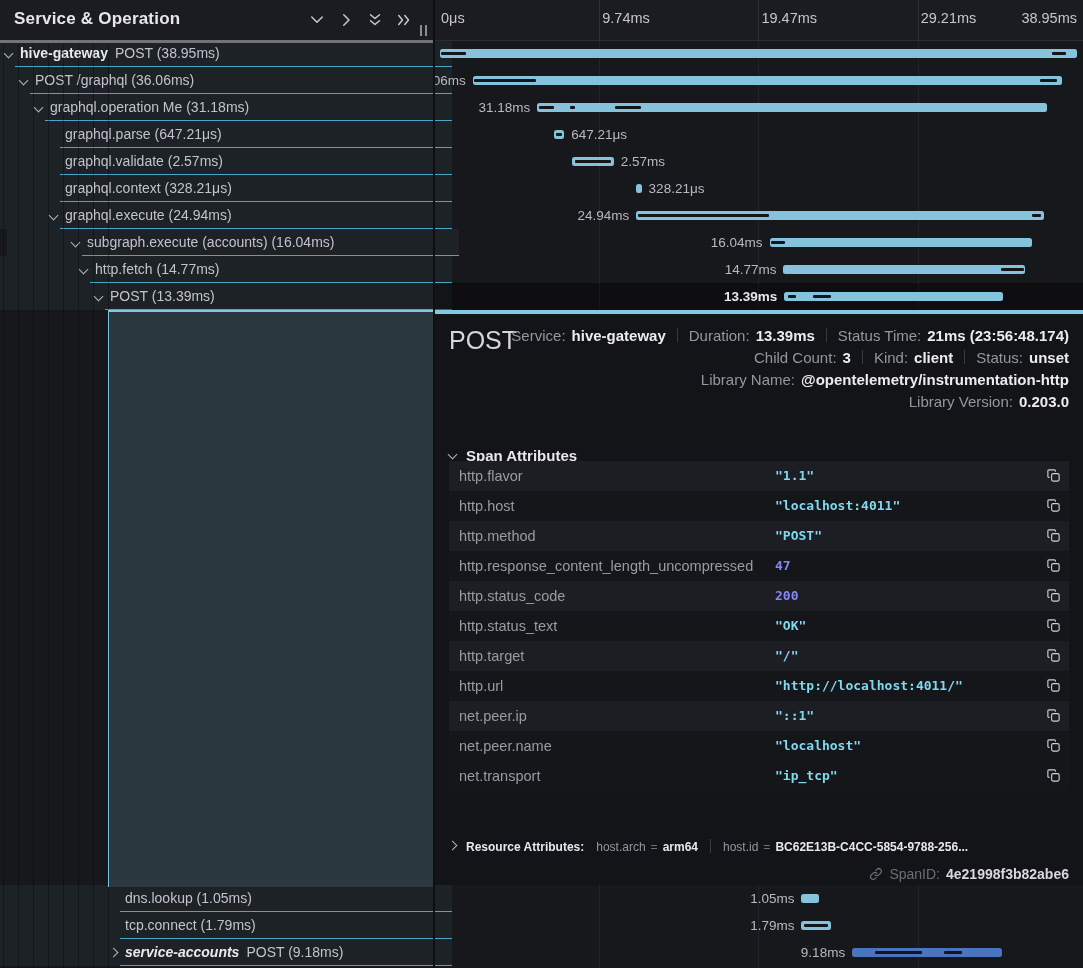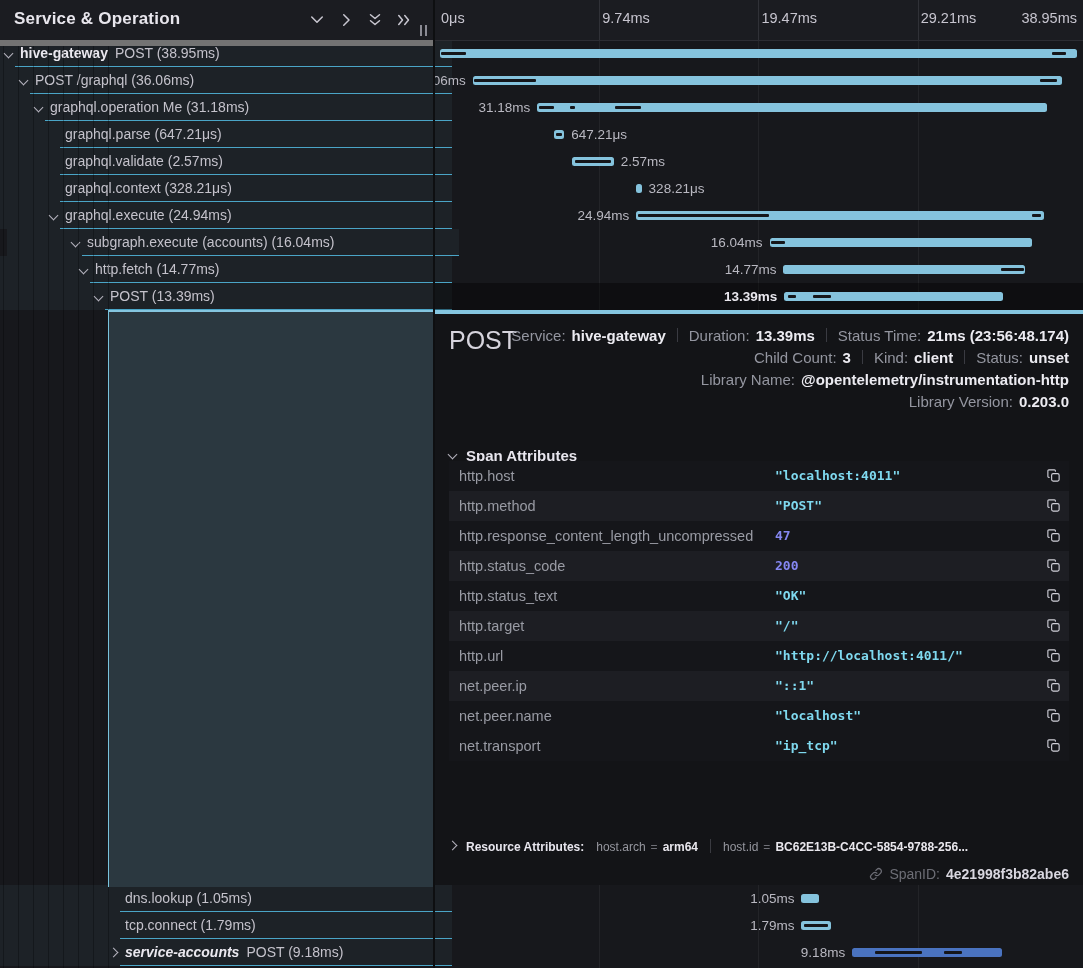--- a/index.html
+++ b/index.html
@@ -3,21 +3,21 @@
 <meta charset="utf-8">
 <style>
   html,body{margin:0;padding:0;}
   body{
     width:1083px;height:968px;position:relative;overflow:hidden;
     background:#17181c;color:#c9c7cf;
     font-family:"Liberation Sans","DejaVu Sans",sans-serif;
     -webkit-font-smoothing:antialiased;
   }
   
-  #left-header{position:absolute;left:0;top:0;width:433px;height:40px;background:#1b1c21;border-bottom:6px solid #737373;z-index:8;}
+  #left-header{position:absolute;left:0;top:0;width:433px;height:40px;background:#1b1c21;border-bottom:3px solid #737373;z-index:8;}
   #left-header .title{position:absolute;left:14px;top:9px;font-size:17px;font-weight:700;color:#e8e6ed;letter-spacing:.2px;}
   .hicon{position:absolute;top:11px;width:18px;height:18px;cursor:pointer;z-index:9;}
   #grip{position:absolute;left:420px;top:25px;width:8px;height:11px;z-index:9;}
   #grip span{position:absolute;top:0;width:2px;height:11px;background:#8b8b94;}
   #grip span:first-child{left:0}#grip span:last-child{left:5px}
   #tl-header{position:absolute;left:435px;top:0;width:648px;height:40px;background:#1b1c21;border-bottom:1px solid #2c2d33;z-index:6;}
   .tick{position:absolute;top:10px;font-size:14.5px;font-weight:500;color:#c7c5cf;white-space:nowrap;}
   .hsep{position:absolute;top:0;width:1px;height:40px;background:#303137;}
   
   #divider{position:absolute;left:433px;top:0;width:2px;height:968px;background:#0e0f11;z-index:7;}
@@ -294,20 +294,28 @@
       </div>
       <div class="mrow">
         <span class="mk">Library Version:</span>
         <span class="mv">0.203.0</span>
       </div>
     </div>
   <div class="sec-header">
     <span class="chev down"></span><span>Span Attributes</span>
   </div>
   <div id="attr-table">
+      <div class="arow odd">
+        <span class="akey">http.flavor</span>
+        <span class="aval" style="color: rgb(127, 217, 239);">"1.1"</span>
+        <button class="copy-btn"><svg width="15" height="15" viewBox="0 0 24 24" fill="none" stroke="#cfcfd8" stroke-width="1.8" stroke-linecap="round" stroke-linejoin="round">
+            <rect x="9" y="9" width="12" height="12" rx="2.5"></rect>
+            <path d="M5 15h-.5A1.5 1.5 0 0 1 3 13.5v-9A1.5 1.5 0 0 1 4.5 3h9A1.5 1.5 0 0 1 15 4.5V5"></path>
+          </svg></button>
+      </div>
       <div class="arow even">
         <span class="akey">http.host</span>
         <span class="aval" style="color: rgb(127, 217, 239);">"localhost:4011"</span>
         <button class="copy-btn"><svg width="15" height="15" viewBox="0 0 24 24" fill="none" stroke="#cfcfd8" stroke-width="1.8" stroke-linecap="round" stroke-linejoin="round">
             <rect x="9" y="9" width="12" height="12" rx="2.5"></rect>
             <path d="M5 15h-.5A1.5 1.5 0 0 1 3 13.5v-9A1.5 1.5 0 0 1 4.5 3h9A1.5 1.5 0 0 1 15 4.5V5"></path>
           </svg></button>
       </div>
       <div class="arow odd">
         <span class="akey">http.method</span>

